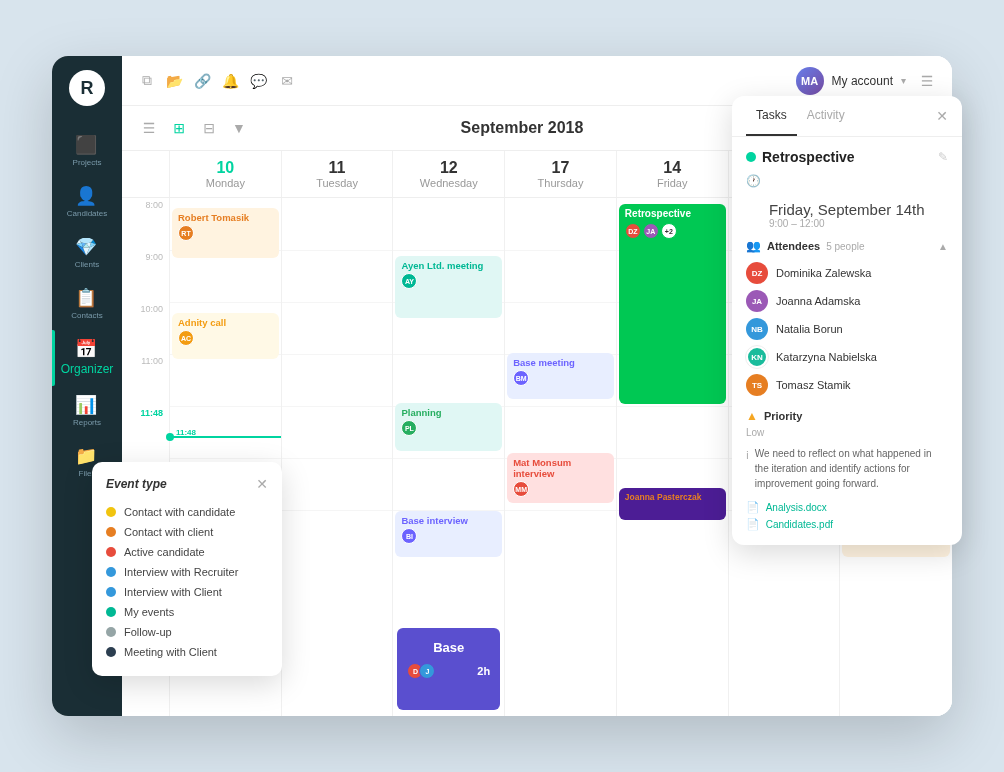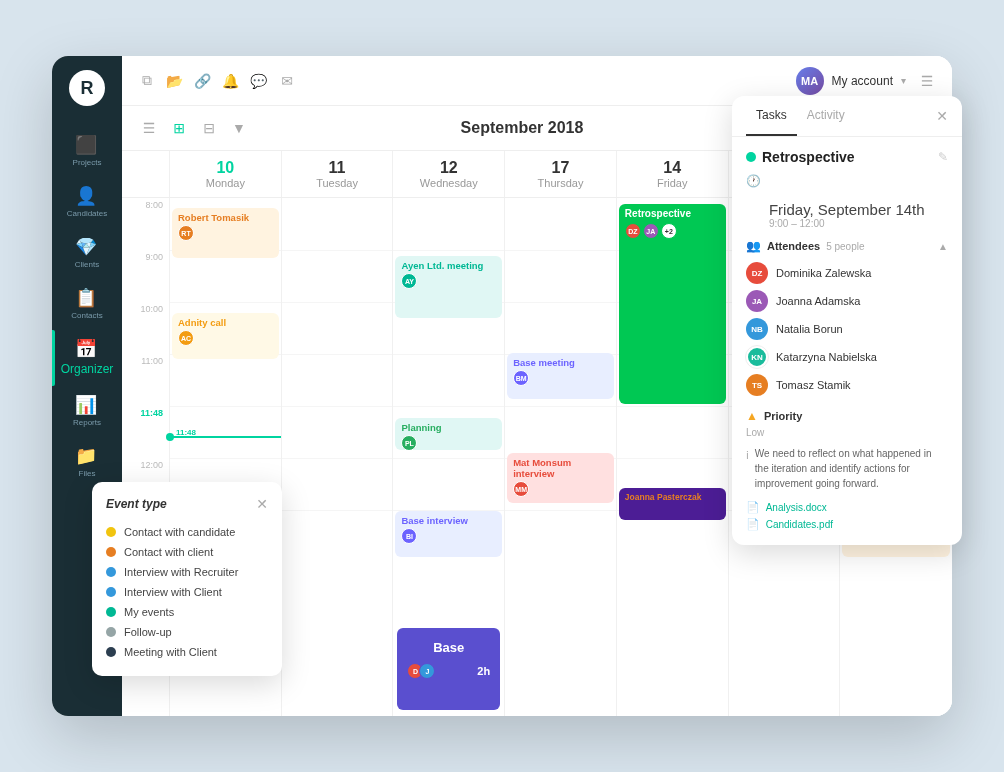--- a/index.html
+++ b/index.html
@@ -694,21 +694,21 @@
             <div class="hour-line" style="top:260px"></div>
             <div class="hour-line" style="top:312px"></div>
 
             <div class="event" style="background:#e0f7f4; top:58px; height:62px;">
               <div style="color:#00b894; font-size:9.5px; font-weight:600;">Ayen Ltd. meeting</div>
               <div class="event-avatars">
                 <div class="event-avatar-sm" style="background:#00b894;">AY</div>
               </div>
             </div>
 
-            <div class="event" style="background:#e0f7f4; top:220px; height:32px;">
+            <div class="event" style="background:#e0f7f4; top:205px; height:48px;">
               <div style="color:#27ae60; font-size:9.5px; font-weight:600;">Planning</div>
               <div class="event-avatars">
                 <div class="event-avatar-sm" style="background:#27ae60;">PL</div>
               </div>
             </div>
 
             <div class="event" style="background:#e8eeff; top:313px; height:46px;">
               <div style="color:#6c63ff; font-size:9.5px; font-weight:600;">Base interview</div>
               <div class="event-avatars">
                 <div class="event-avatar-sm" style="background:#6c63ff;">BI</div>
@@ -888,20 +888,24 @@
     </div>
     <div class="event-type-item">
       <div class="event-type-dot" style="background:#f1c40f;"></div>
       <span>Contact with candidate</span>
     </div>
     <div class="event-type-item">
       <div class="event-type-dot" style="background:#e67e22;"></div>
       <span>Contact with client</span>
     </div>
     <div class="event-type-item">
+      <div class="event-type-dot" style="background:#e74c3c;"></div>
+      <span>Active candidate</span>
+    </div>
+    <div class="event-type-item">
       <div class="event-type-dot" style="background:#3498db;"></div>
       <span>Interview with Recruiter</span>
     </div>
     <div class="event-type-item">
       <div class="event-type-dot" style="background:#3498db;"></div>
       <span>Interview with Client</span>
     </div>
     <div class="event-type-item">
       <div class="event-type-dot" style="background:#00b894;"></div>
       <span>My events</span>

